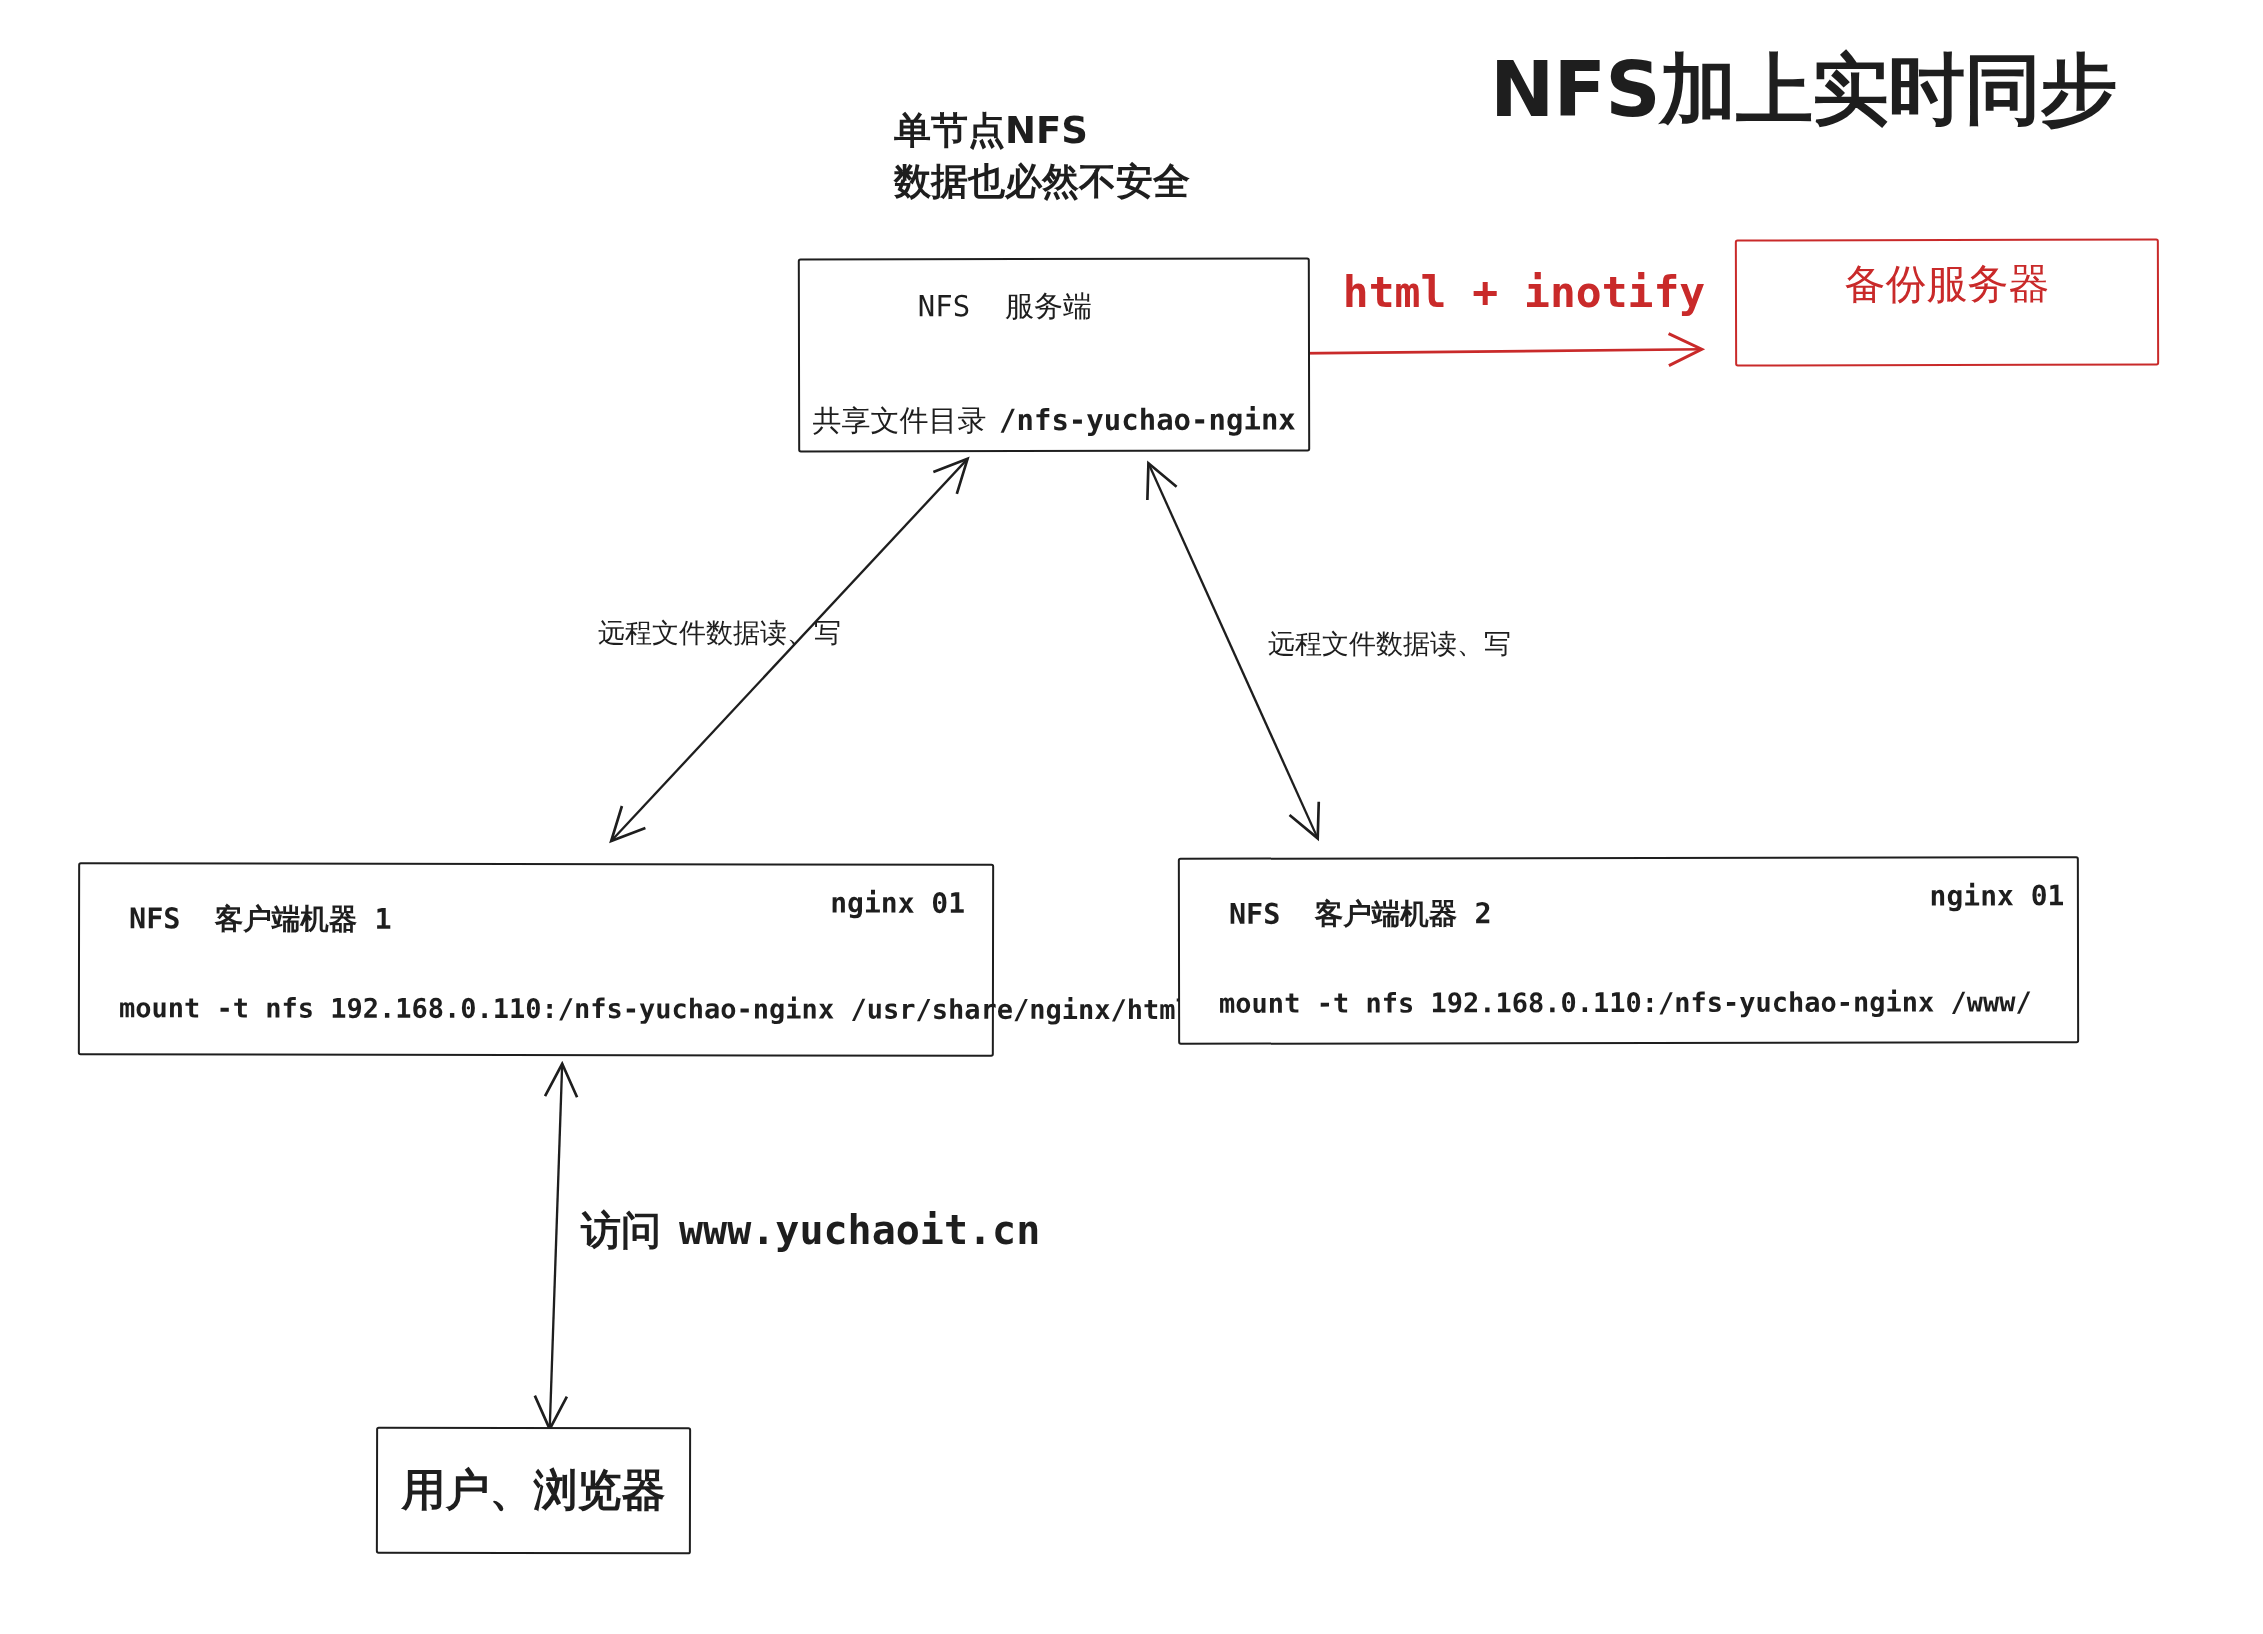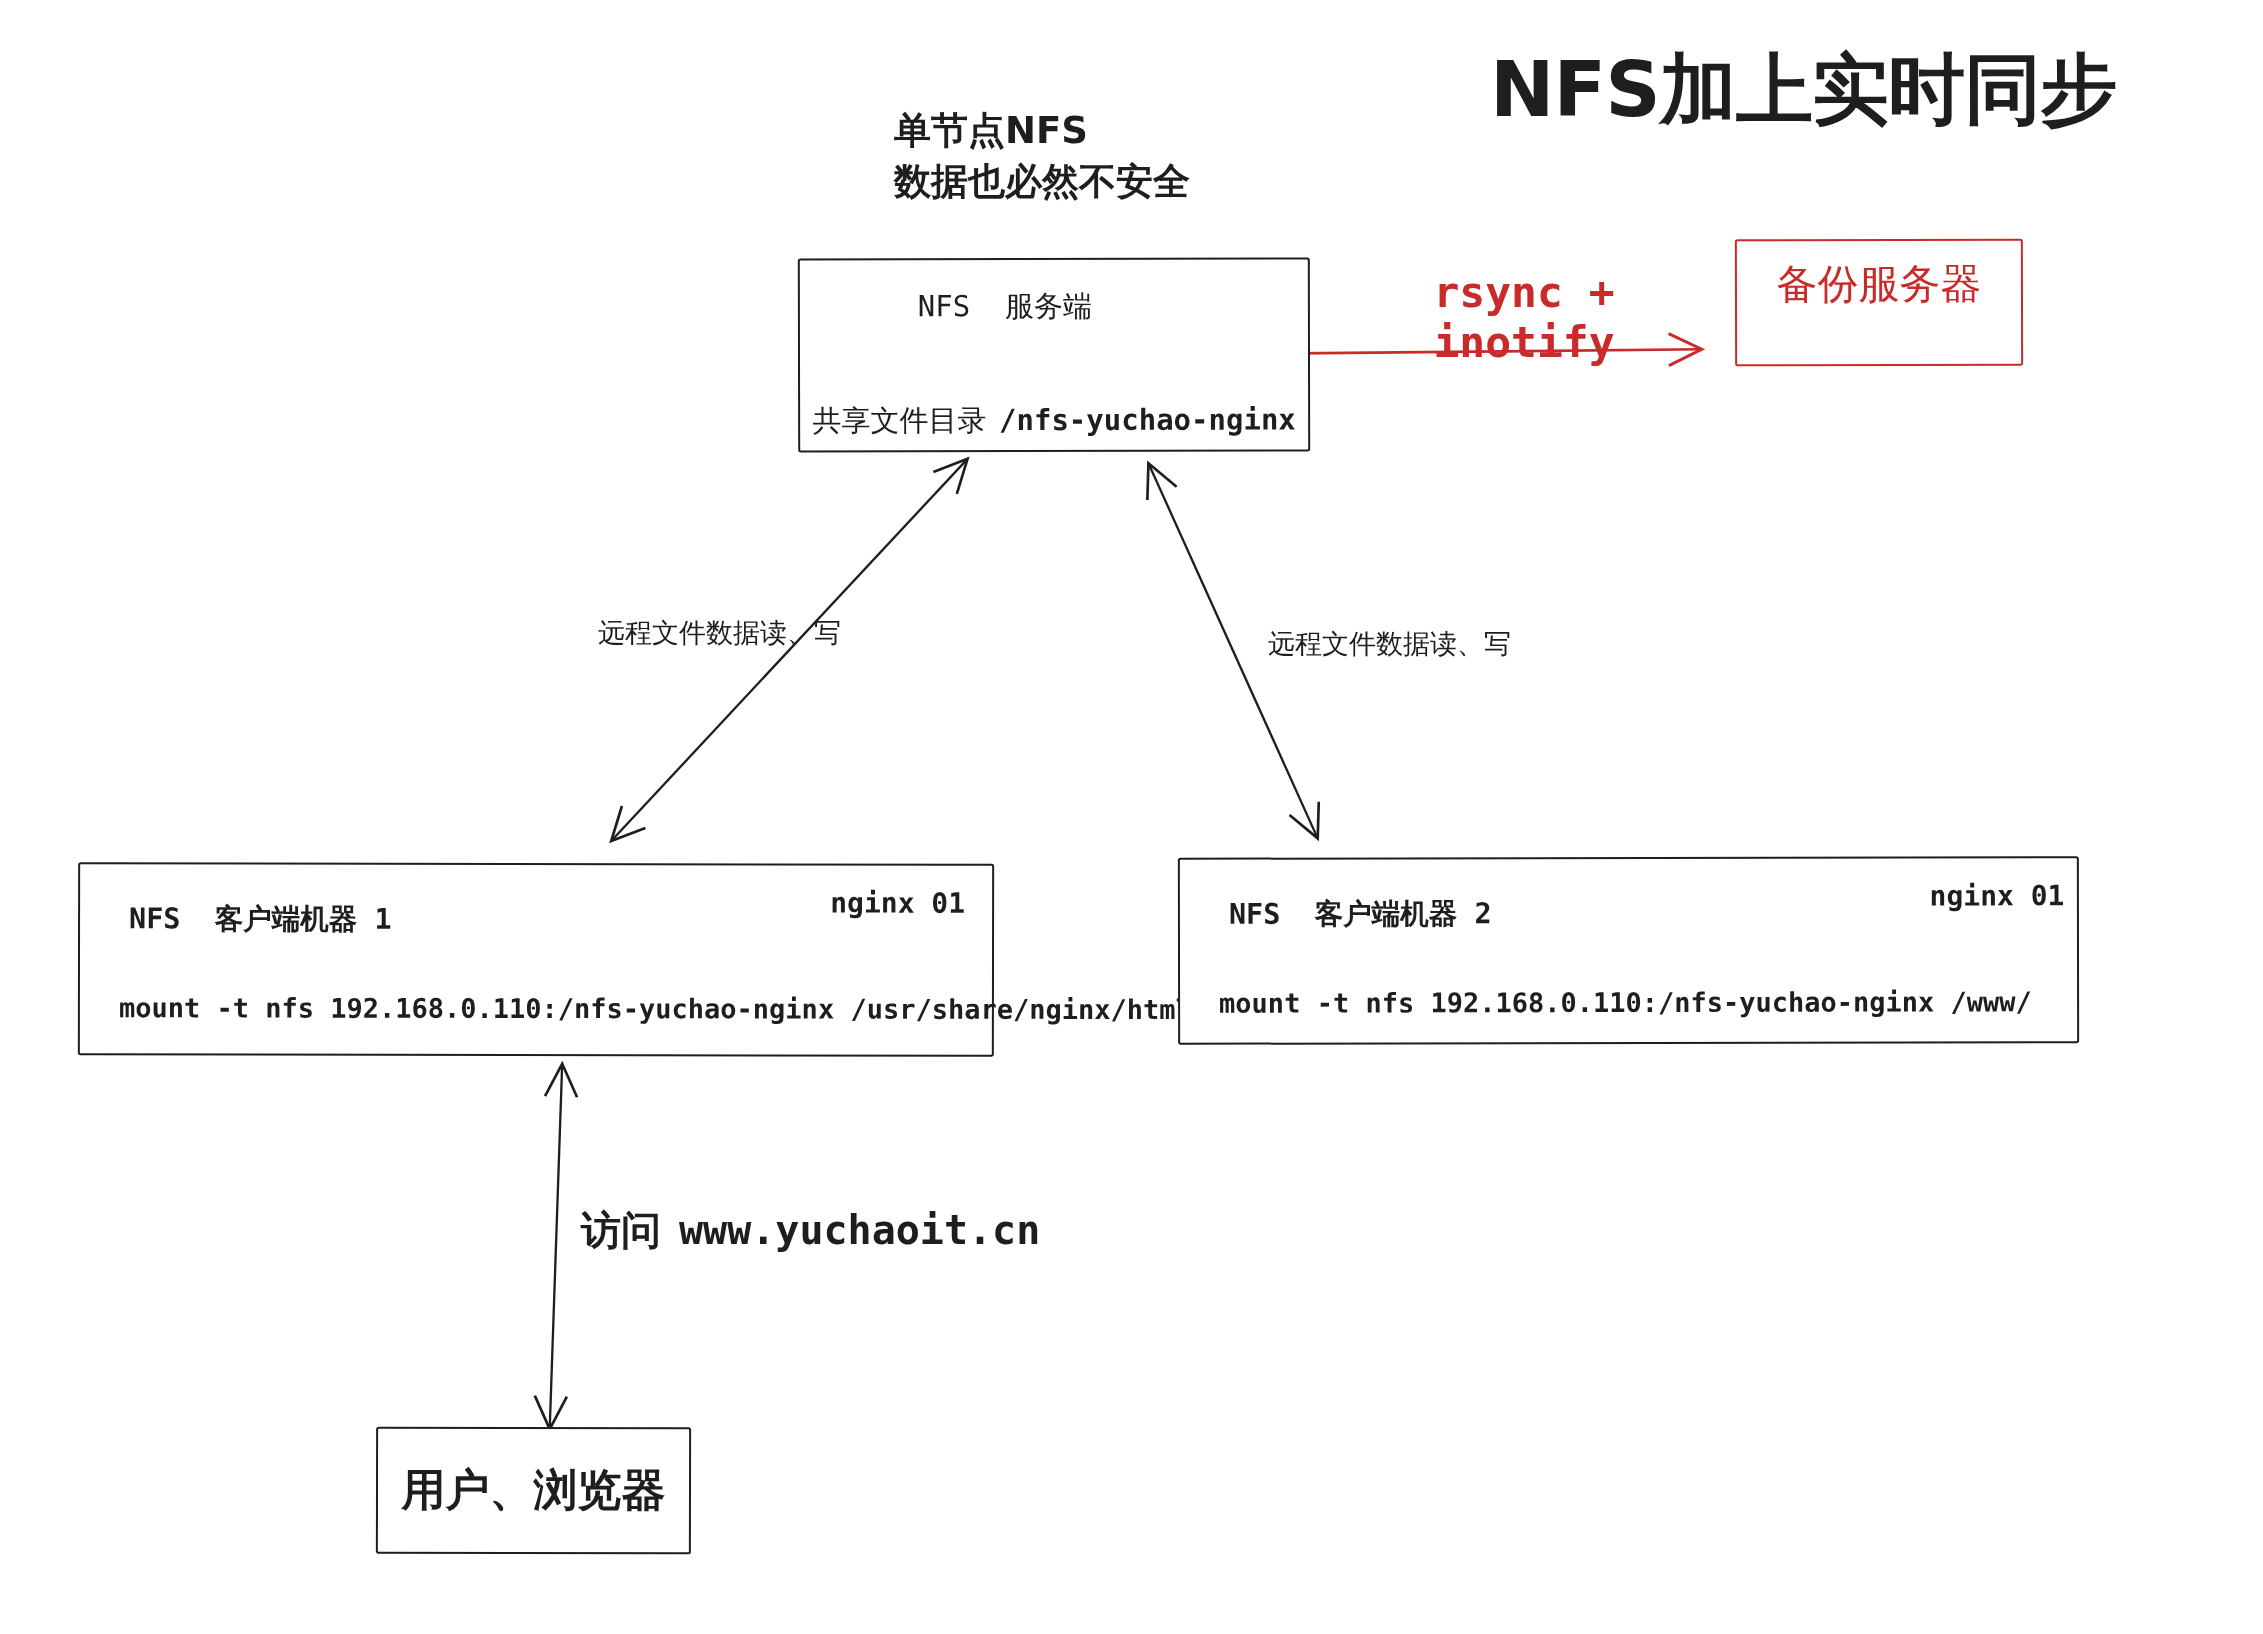--- a/index.html
+++ b/index.html
@@ -37,21 +37,21 @@
     font-size:29px; font-weight:500;
   }
   .server-share { top:141px; width:100%; text-align:center; font-size:29px; }
   .server-share .path { font-weight:700; margin-left:12.5px;text-align:right; }
 
   .sync-label {
     left:1337px; top:267px; width:374px; text-align:center;
     font-size:43px; font-weight:700; color:var(--red); z-index:2;
   }
   .backup-box {
-    left:1735px; top:239px; width:288px; height:127px;
+    left:1735px; top:239px; width:424px; height:127px;
     border-color:var(--red); transform:rotate(-0.15deg);
   }
   .backup-label {
     top:16px; width:100%; text-align:center;
     font-size:41px; font-weight:500; color:var(--red);
   }
 
   .edge-label { font-size:27px; z-index:2;margin-left:44px; }
   .edge-label-left  { left:554px;  top:615px; }
   .edge-label-right { left:1224px; top:626px; }
@@ -101,21 +101,21 @@
 
   <div class="abs page-title">NFS加上实时同步</div>
 
   <div class="box server-box">
     <div class="abs server-title mono ws-pre">NFS  服务端</div>
     <div class="abs server-share">
       <span>共享文件目录</span><span class="mono path">/nfs-yuchao-nginx</span>
     </div>
   </div>
 
-  <div class="abs sync-label mono">rsync + inotify</div>
+  <div class="abs sync-label mono">html + inotify</div>
 
   <div class="box backup-box">
     <div class="abs backup-label">备份服务器</div>
   </div>
 
   <div class="abs edge-label edge-label-left">远程文件数据读、写</div>
   <div class="abs edge-label edge-label-right">远程文件数据读、写</div>
 
   <div class="box client1-box">
     <div class="abs client-title mono ws-pre">NFS  客户端机器 1</div>

